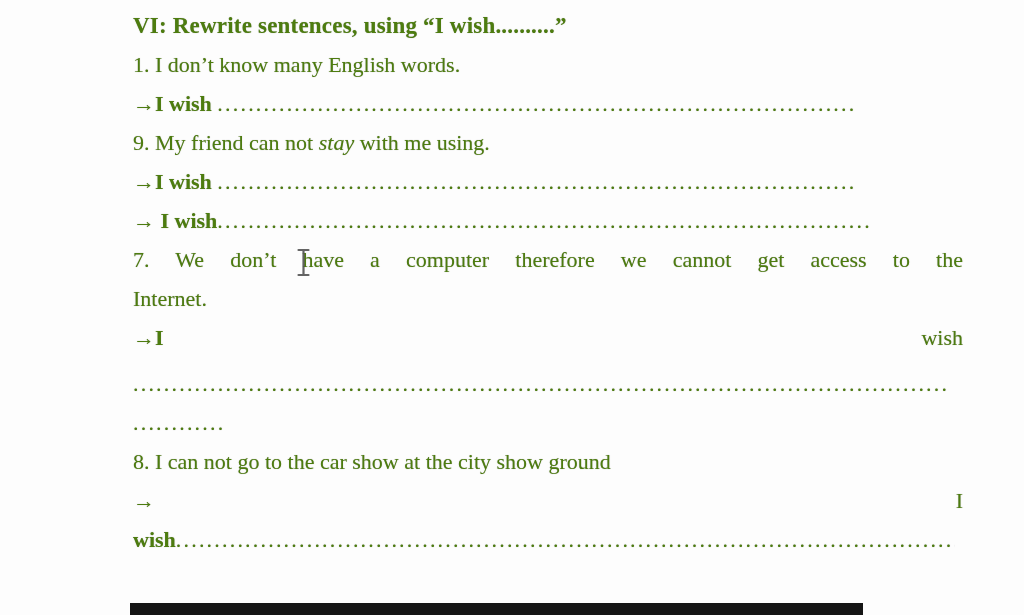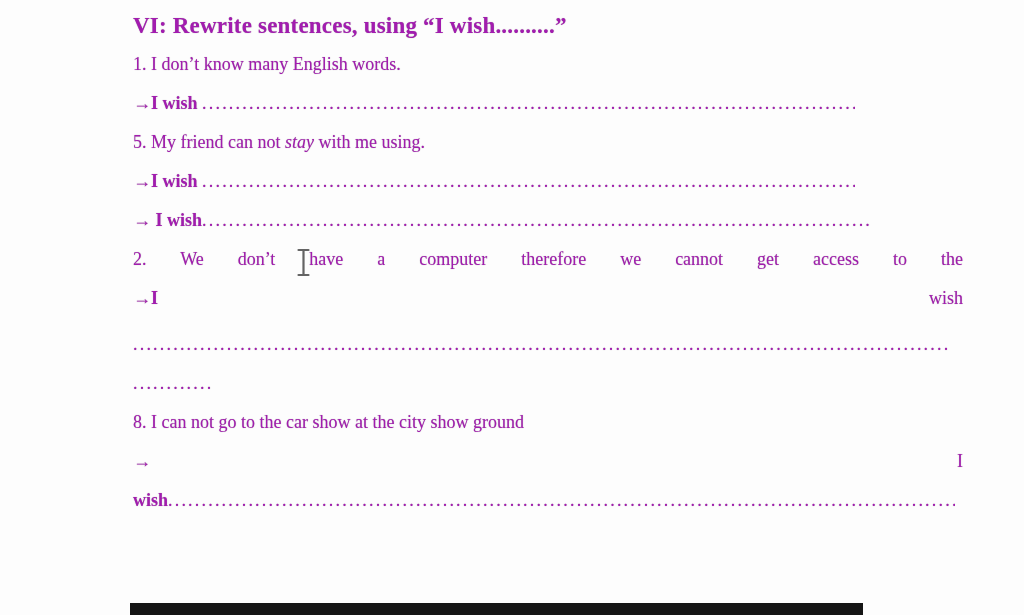--- a/index.html
+++ b/index.html
@@ -1,22 +1,22 @@
 <!DOCTYPE html>
 <html><head>
 <meta charset="utf-8">
 <style>
   html,body{margin:0;padding:0;background:#e9e9e9;}
   .page{
     position:relative;width:1024px;height:615px;background:#fdfdfd;overflow:hidden;
-    font-family:"Liberation Serif","DejaVu Serif",serif;color:#a21caf;
+    font-family:"Liberation Serif","DejaVu Serif",serif;color:#4d7c0f;
   }
   .content{position:absolute;left:133px;top:6px;width:830px;}
   .line{
-    height:39px;line-height:39px;white-space:nowrap;font-size:18px;
+    height:39px;line-height:39px;white-space:nowrap;font-size:22px;
     text-shadow:0 0 1px rgba(30,30,30,.35);
   }
   .title{font-weight:700;font-size:23px;letter-spacing:.2px;}
   .ansline{display:flex;align-items:baseline;}
   .w722{width:722px;}
   .w737{width:737px;}
   .w815{width:815px;}
   .w822{width:822px;}
   .arrow{font-weight:700;white-space:pre;}
   .lead{white-space:pre;font-weight:bold;}
@@ -40,34 +40,35 @@
 
     <div class="line title">VI: Rewrite sentences, using “I wish..........”</div>
 
     <div class="line">1. I don’t know many English words.</div>
     <div class="line ansline w722">
       <span class="arrow">→</span>
         <span class="lead">I wish </span>
         <span class="dots">..................................................................................................................................</span>
     </div>
 
-    <div class="line"><span>5. My friend can not </span><span class="it">stay</span><span> with me using.</span></div>
+    <div class="line"><span>9. My friend can not </span><span class="it">stay</span><span> with me using.</span></div>
     <div class="line ansline w722">
       <span class="arrow">→</span>
         <span class="lead">I wish </span>
         <span class="dots">..................................................................................................................................</span>
     </div>
 
     <div class="line ansline w737">
       <span class="arrow">→</span>
         <span class="lead"> I wish</span>
         <span class="dots">..................................................................................................................................</span>
     </div>
 
-    <div class="line justify">2. We don’t have a computer therefore we cannot get access to the</div>
+    <div class="line justify">7. We don’t have a computer therefore we cannot get access to the</div>
+    <div class="line">Internet.</div>
     <div class="line flexline">
       <span class="arrow">→I</span>
         <span>wish</span>
     </div>
     <div class="line dotsline w815 gap-top">..................................................................................................................................</div>
     <div class="line dotsline">............</div>
 
     <div class="line">8. I can not go to the car show at the city show ground</div>
     <div class="line flexline">
       <span class="arrow">→</span>

